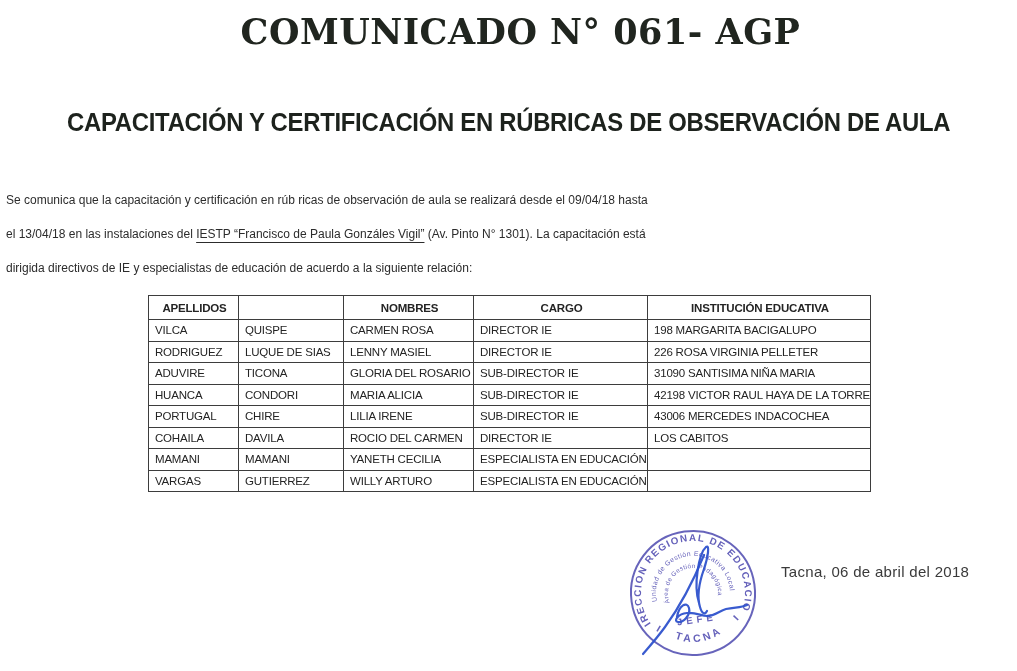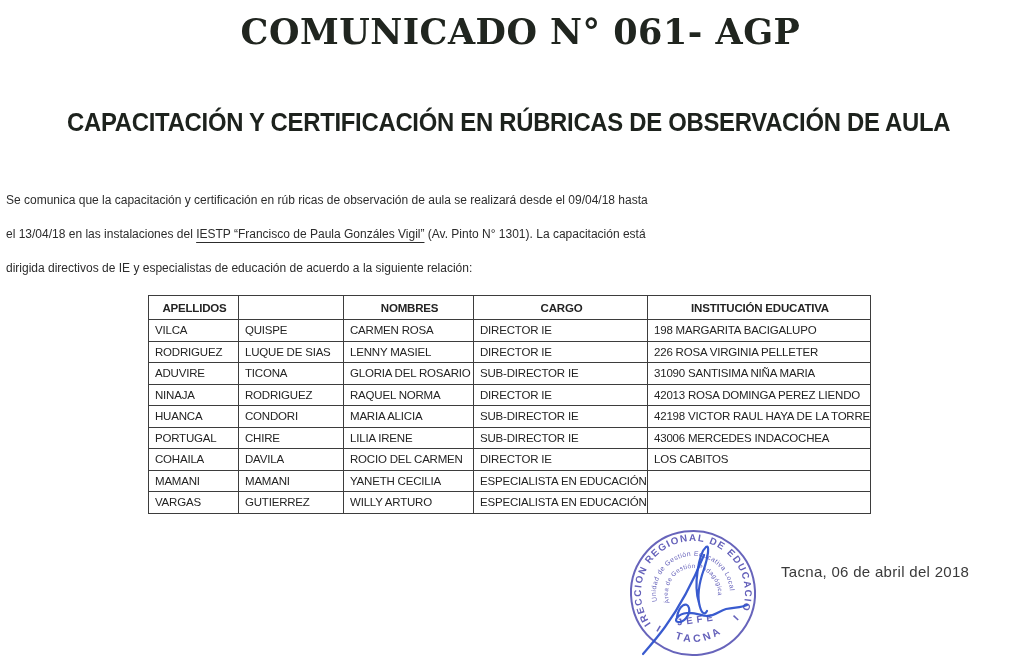--- a/index.html
+++ b/index.html
@@ -84,27 +84,20 @@
         <td>226 ROSA VIRGINIA PELLETER</td>
       </tr>
       <tr>
         <td>ADUVIRE</td>
         <td>TICONA</td>
         <td>GLORIA DEL ROSARIO</td>
         <td>SUB-DIRECTOR IE</td>
         <td>31090 SANTISIMA NIÑA MARIA</td>
       </tr>
       <tr>
-        <td>NINAJA</td>
-        <td>RODRIGUEZ</td>
-        <td>RAQUEL NORMA</td>
-        <td>DIRECTOR IE</td>
-        <td>42013 ROSA DOMINGA PEREZ LIENDO</td>
-      </tr>
-      <tr>
         <td>HUANCA</td>
         <td>CONDORI</td>
         <td>MARIA ALICIA</td>
         <td>SUB-DIRECTOR IE</td>
         <td>42198 VICTOR RAUL HAYA DE LA TORRE</td>
       </tr>
       <tr>
         <td>PORTUGAL</td>
         <td>CHIRE</td>
         <td>LILIA IRENE</td>

